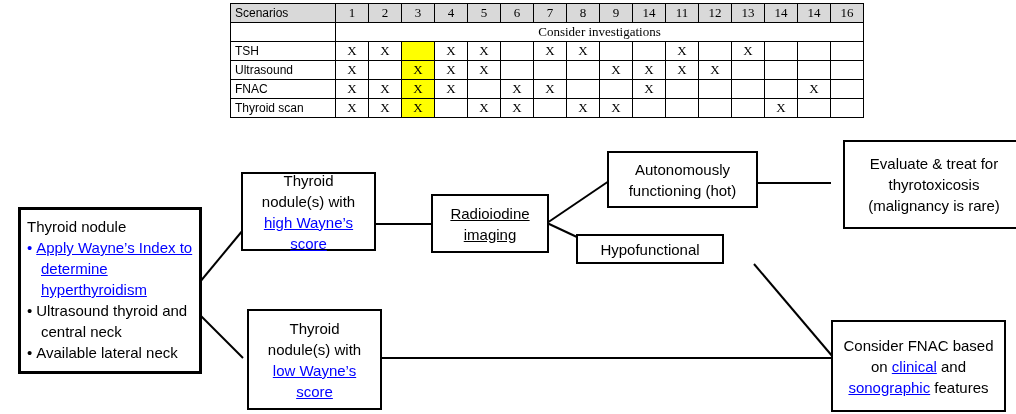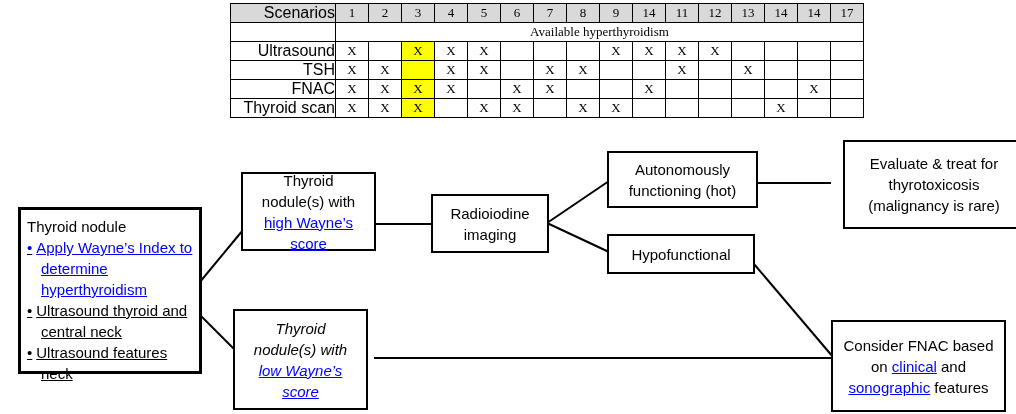--- a/index.html
+++ b/index.html
@@ -4,21 +4,21 @@
 <style>
   html,body { margin:0; padding:0; background:#fff; }
   .canvas {
     position:relative; width:1016px; height:414px; background:#fff;
     font-family:"Liberation Sans","DejaVu Sans",sans-serif; overflow:hidden;
   }
 
   
   table.scn { position:absolute; left:230px; top:3px; border-collapse:collapse; table-layout:fixed; }
   table.scn th, table.scn td { border:1px solid #000; height:18px; padding:0; line-height:18px; white-space:nowrap; overflow:hidden; }
-  table.scn .lbl { width:100px; text-align:right; padding-left:4px; font-size:16px; font-weight:normal;
+  table.scn .lbl { width:100px; text-align:left; padding-left:4px; font-size:12px; font-weight:normal;
                    font-family:"Liberation Sans","DejaVu Sans",sans-serif; }
   table.scn .num { width:32px; text-align:center; font-weight:normal; font-size:13px;
                    font-family:"Liberation Serif","DejaVu Serif",serif; }
   table.scn tr.head th { background:var(--hdr,#d9d9d9); }
   table.scn .span { text-align:center; font-size:13px; font-family:"Liberation Serif","DejaVu Serif",serif; }
   table.scn .cell { text-align:center; font-size:13px; font-family:"Liberation Serif","DejaVu Serif",serif; }
   table.scn .cell.hl { background:var(--hl,#ffff00); }
 
   
   svg.lines { position:absolute; left:0; top:0; }
@@ -26,35 +26,35 @@
 
   
   .box { position:absolute; background:#fff; border:2px solid #000; box-sizing:border-box;
          font-size:15px; line-height:21px; color:#000; }
   .box.center { display:flex; align-items:center; justify-content:center; text-align:center; }
   .box .inner { display:block; }
   a.link { color:var(--link,#0000ff); text-decoration:underline; cursor:pointer; }
 
   .box.leftbox  { left:18px;   top:207px; width:184px; height:167px; border-width:3px; padding:6px 4px 5px 6px; }
   .box.highbox  { left:241px; top:172px; width:135px; height:79px; }
-  .box.lowbox   { left:233px; top:309px; width:135px; height:101px;font-style:italic; }
-  .box.radiobox { left:431px; top:194px; width:118px; height:59px;  }
+  .box.lowbox   { left:247px; top:309px; width:135px; height:101px; }
+  .box.radiobox { left:431px; top:194px; width:118px; height:59px;text-decoration:underline;  }
   .box.autobox  { left:607px; top:151px; width:151px; height:57px;  }
-  .box.hypobox  { left:607px; top:234px; width:148px; height:40px;  }
+  .box.hypobox  { left:576px; top:234px; width:148px; height:30px;  }
   .box.evalbox  { left:843px; top:140px; width:182px; height:89px;  }
   .box.fnacbox  { left:831px; top:320px; width:175px; height:92px;  }
 
   .highbox .inner, .lowbox .inner { width:112px; }
   .radiobox .inner { width:100px; }
   .autobox .inner { width:140px; }
   .evalbox .inner, .fnacbox .inner { width:168px; }
 
   .leftbox .title { margin:0 0 0 0; }
   .leftbox ul { margin:0; padding:0; list-style:none; }
-  .leftbox li { padding-left:14px; text-indent:-14px;text-decoration:underline; }
+  .leftbox li { padding-left:14px; text-indent:-14px; }
   .leftbox .bullet { display:inline; margin-right:4px; }
   .leftbox .bullet.blue { color:var(--link,#0000ff); }
 </style>
 </head>
 <body>
 
 <div class="canvas">
 
   <table class="scn">
     <tbody>
@@ -69,61 +69,61 @@
           <th class="num">6</th>
           <th class="num">7</th>
           <th class="num">8</th>
           <th class="num">9</th>
           <th class="num">14</th>
           <th class="num">11</th>
           <th class="num">12</th>
           <th class="num">13</th>
           <th class="num">14</th>
           <th class="num">14</th>
-          <th class="num">17</th>
+          <th class="num">16</th>
         </tr>
       <tr>
         <td class="lbl"></td>
-        <td class="span" colspan="16">Available hyperthyroidism</td>
+        <td class="span" colspan="16">Consider investigations</td>
       </tr>
 
     <tr>
+          <td class="lbl">TSH</td>
+          <td class="cell">X</td>
+          <td class="cell">X</td>
+          <td class="cell hl"></td>
+          <td class="cell">X</td>
+          <td class="cell">X</td>
+          <td class="cell"></td>
+          <td class="cell">X</td>
+          <td class="cell">X</td>
+          <td class="cell"></td>
+          <td class="cell"></td>
+          <td class="cell">X</td>
+          <td class="cell"></td>
+          <td class="cell">X</td>
+          <td class="cell"></td>
+          <td class="cell"></td>
+          <td class="cell"></td>
+        </tr>
+        <tr>
           <td class="lbl">Ultrasound</td>
           <td class="cell">X</td>
           <td class="cell"></td>
           <td class="cell hl">X</td>
           <td class="cell">X</td>
           <td class="cell">X</td>
           <td class="cell"></td>
           <td class="cell"></td>
           <td class="cell"></td>
           <td class="cell">X</td>
           <td class="cell">X</td>
           <td class="cell">X</td>
           <td class="cell">X</td>
           <td class="cell"></td>
-          <td class="cell"></td>
-          <td class="cell"></td>
-          <td class="cell"></td>
-        </tr>
-        <tr>
-          <td class="lbl">TSH</td>
-          <td class="cell">X</td>
-          <td class="cell">X</td>
-          <td class="cell hl"></td>
-          <td class="cell">X</td>
-          <td class="cell">X</td>
-          <td class="cell"></td>
-          <td class="cell">X</td>
-          <td class="cell">X</td>
-          <td class="cell"></td>
-          <td class="cell"></td>
-          <td class="cell">X</td>
-          <td class="cell"></td>
-          <td class="cell">X</td>
           <td class="cell"></td>
           <td class="cell"></td>
           <td class="cell"></td>
         </tr>
         <tr>
           <td class="lbl">FNAC</td>
           <td class="cell">X</td>
           <td class="cell">X</td>
           <td class="cell hl">X</td>
           <td class="cell">X</td>
@@ -171,21 +171,21 @@
     <line x1="756" y1="183" x2="831" y2="183"></line>
     <line x1="754" y1="264" x2="833" y2="357"></line>
     <line x1="374" y1="358" x2="833" y2="358"></line>
   </svg>
 
   <div class="box leftbox">
     <div class="title">Thyroid nodule</div>
     <ul class="bullets">
       <li><span class="bullet blue">•</span><a class="link">Apply Wayne’s Index to determine hyperthyroidism</a></li>
       <li><span class="bullet">•</span><span>Ultrasound thyroid and central neck</span></li>
-      <li><span class="bullet">•</span><span>Ultrasound features neck</span></li>
+      <li><span class="bullet">•</span><span>Available lateral neck</span></li>
     </ul>
   </div>
 
   <div class="box highbox center">
     <span class="inner"><span>Thyroid nodule(s) with</span> <a class="link">high Wayne’s score</a></span>
   </div>
 
   <div class="box lowbox center">
     <span class="inner"><span>Thyroid nodule(s) with</span> <a class="link">low Wayne’s score</a></span>
   </div>

